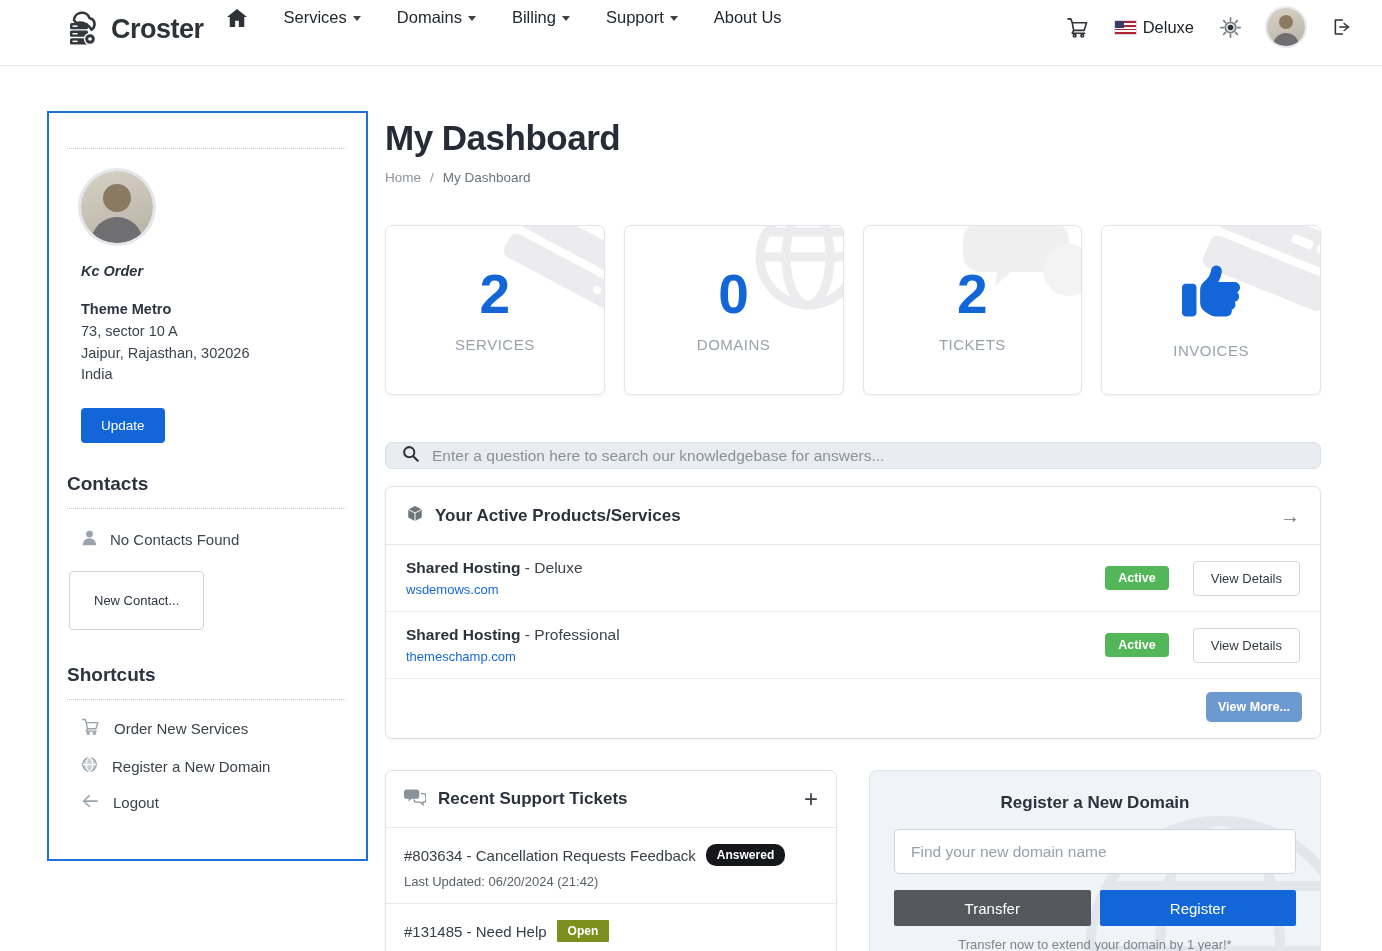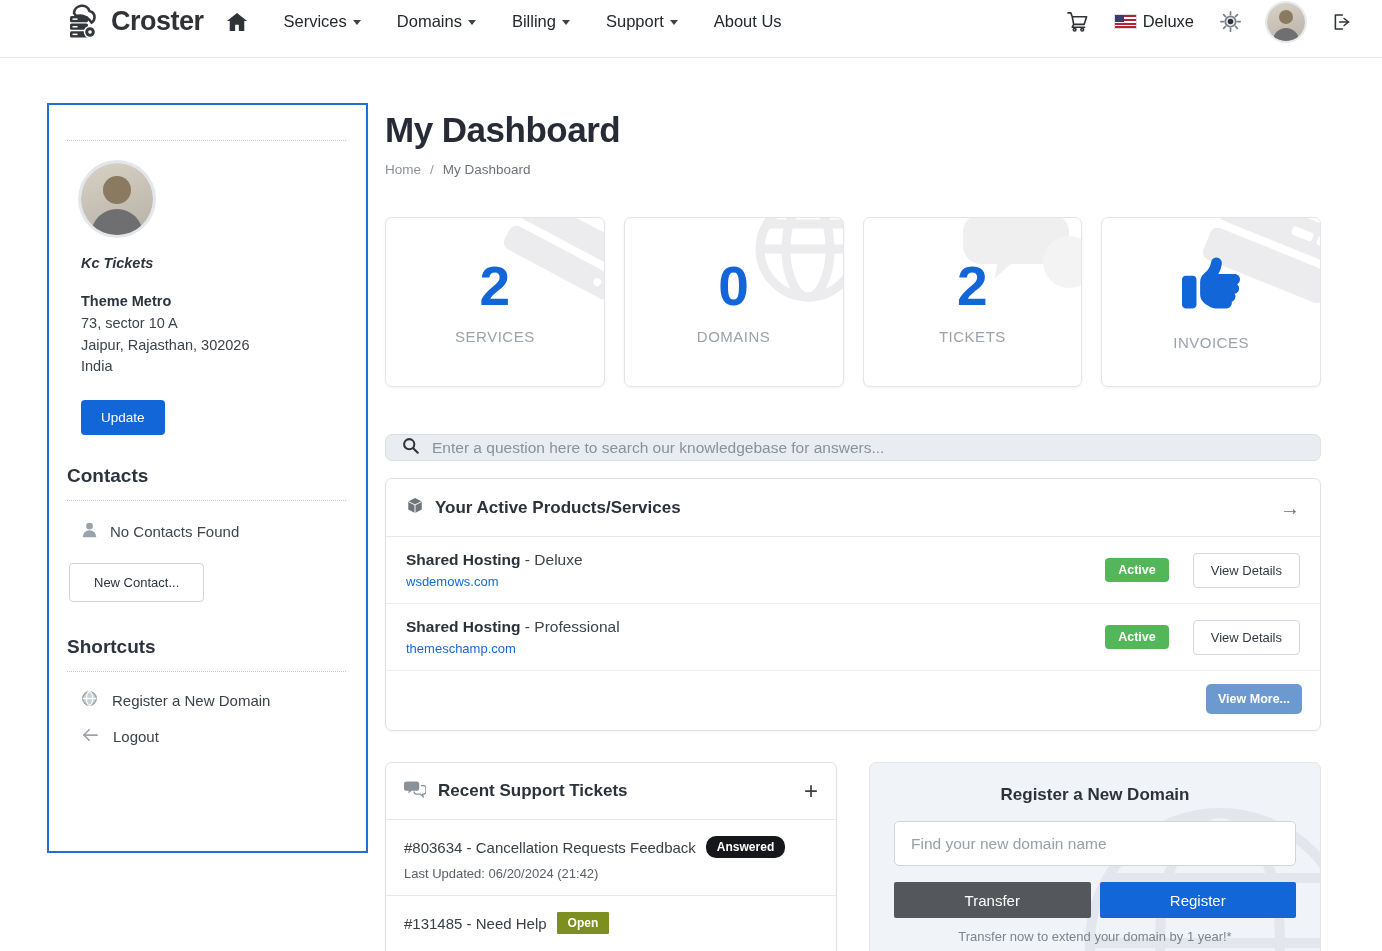--- a/index.html
+++ b/index.html
@@ -1,21 +1,21 @@
 <!DOCTYPE html>
 <html><head>
 <meta charset="utf-8">
 <style>
   * { margin:0; padding:0; box-sizing:border-box; }
   html,body { width:1382px; height:951px; overflow:hidden; background:#fff;
     font-family:"Liberation Sans","DejaVu Sans",sans-serif; color:#2c323c; }
 
   
   .navbar { height:58px; background:#fff; border-bottom:1px solid #e7eaee;
-    display:flex; align-items:center; padding:0 30px 14px 62px; }
+    display:flex; align-items:flex-start; padding:0 30px 14px 62px;margin-top:8px; }
   .brand { display:flex; align-items:center; gap:7px; cursor:pointer; }
   .brand-name { font-size:27px; font-weight:800; color:#2f3337; letter-spacing:-0.5px; }
   .home-link { margin-left:22px; display:flex; align-items:center; cursor:pointer; }
   .nav-links { display:flex; gap:36px; margin-left:36px; }
   .nav-item { font-size:16.5px; color:#24292e; display:flex; align-items:center; gap:6px; cursor:pointer; }
   .caret { width:0; height:0; border-left:4.5px solid transparent; border-right:4.5px solid transparent;
     border-top:5px solid #3c4248; margin-top:2px; }
   .nav-right { margin-left:auto; display:flex; align-items:center; gap:26px; }
   .flag-lang { display:flex; align-items:center; gap:7px; cursor:pointer; }
   .flag { width:21px; height:13px; position:relative;
@@ -39,21 +39,21 @@
   .side-avatar { width:72px; height:72px; border-radius:50%; overflow:hidden; position:relative;
     box-shadow:0 0 0 3px #e3e7ec; background:linear-gradient(160deg,#d8d1c5,#b7b0a4); }
   .person-name { margin-top:20px; font-size:14.5px; font-weight:700; font-style:italic; color:#2d3440; }
   .address { margin-top:20px; font-size:14.5px; color:#3c434c; line-height:1.5; }
   .address .line0 { font-weight:700; color:#2d3440; }
   .btn-update { margin:22px 0 0; background:#1266d8; color:#fff; border:none; border-radius:4px;
     padding:10px 20px; font-size:13.5px; cursor:pointer; }
   .contacts-block { margin-top:30px; }
   .no-contacts { display:flex; align-items:center; gap:12px; margin:20px 0 0 14px; font-size:15px; color:#3f4650; }
   .btn-new-contact { margin:22px 0 0 2px; background:#fff; border:1px solid #ced4da; border-radius:4px;
-    padding:11px 24px; font-size:13px; color:#2d3440; cursor:pointer; }
+    padding:21px 24px; font-size:13px; color:#2d3440; cursor:pointer; }
   .shortcuts-block { margin-top:34px; }
   .shortcut { display:flex; align-items:center; gap:14px; margin:18px 0 0 14px;
     font-size:15px; color:#3b424a; cursor:pointer; }
   .shortcut svg, .no-contacts svg { flex:none; }
 
   
   h1.page-title { font-size:35px; font-weight:900; color:#262b35; letter-spacing:-0.5px; }
   .breadcrumb { margin-top:12px; font-size:13.5px; color:#949aa2; display:flex; gap:9px; }
   .breadcrumb .home { color:#8d939b; cursor:pointer; }
   .breadcrumb .current { color:#6d737b; }
@@ -219,21 +219,21 @@
   <aside class="sidebar">
     <div class="dotted-div"></div>
 
     <div class="profile">
       <div class="side-avatar">
         <svg width="72" height="72" viewBox="0 0 72 72">
             <circle cx="36" cy="27" r="14" fill="#8a7a62"></circle>
             <path d="M10 72 a26 26 0 0 1 52 0z" fill="#6f6f72"></path>
           </svg>
       </div>
-      <div class="person-name">Kc Tickets</div>
+      <div class="person-name">Kc Order</div>
       <div class="address">
         <div class="line0">Theme Metro</div>
         <div>73, sector 10 A</div>
         <div>Jaipur, Rajasthan, 302026</div>
         <div>India</div>
       </div>
       <button class="btn-update">Update</button>
     </div>
 
     <div class="contacts-block">
@@ -247,20 +247,30 @@
             </svg>
         </span>
         <span>No Contacts Found</span>
       </div>
       <button class="btn-new-contact">New Contact...</button>
     </div>
 
     <div class="shortcuts-block">
       <div class="side-heading">Shortcuts</div>
       <div class="dotted-div"></div>
+      <div class="shortcut">
+        <span>
+          <svg width="19" height="17" viewBox="0 0 24 22" fill="none" stroke="#9aa2ab" stroke-width="1.8" stroke-linecap="round" stroke-linejoin="round">
+            <path d="M2 2h3l1.5 4M6.5 6h15l-2.5 8h-11zM8 14l-1.5 3h13"></path>
+              <circle cx="9" cy="19.6" r="1.4"></circle>
+              <circle cx="17" cy="19.6" r="1.4"></circle>
+          </svg>
+        </span>
+        <span>Order New Services</span>
+      </div>
       <div class="shortcut">
         <span>
           <svg width="17" height="17" viewBox="0 0 20 20" fill="none" stroke="#9aa2ab" stroke-width="1.6">
             <circle cx="10" cy="10" r="8" fill="#c9cfd6" stroke="none"></circle>
               <circle cx="10" cy="10" r="8"></circle>
               <ellipse cx="10" cy="10" rx="3.6" ry="8" stroke="#fff"></ellipse>
               <line x1="2" y1="10" x2="18" y2="10" stroke="#fff"></line>
           </svg>
         </span>
         <span>Register a New Domain</span>

